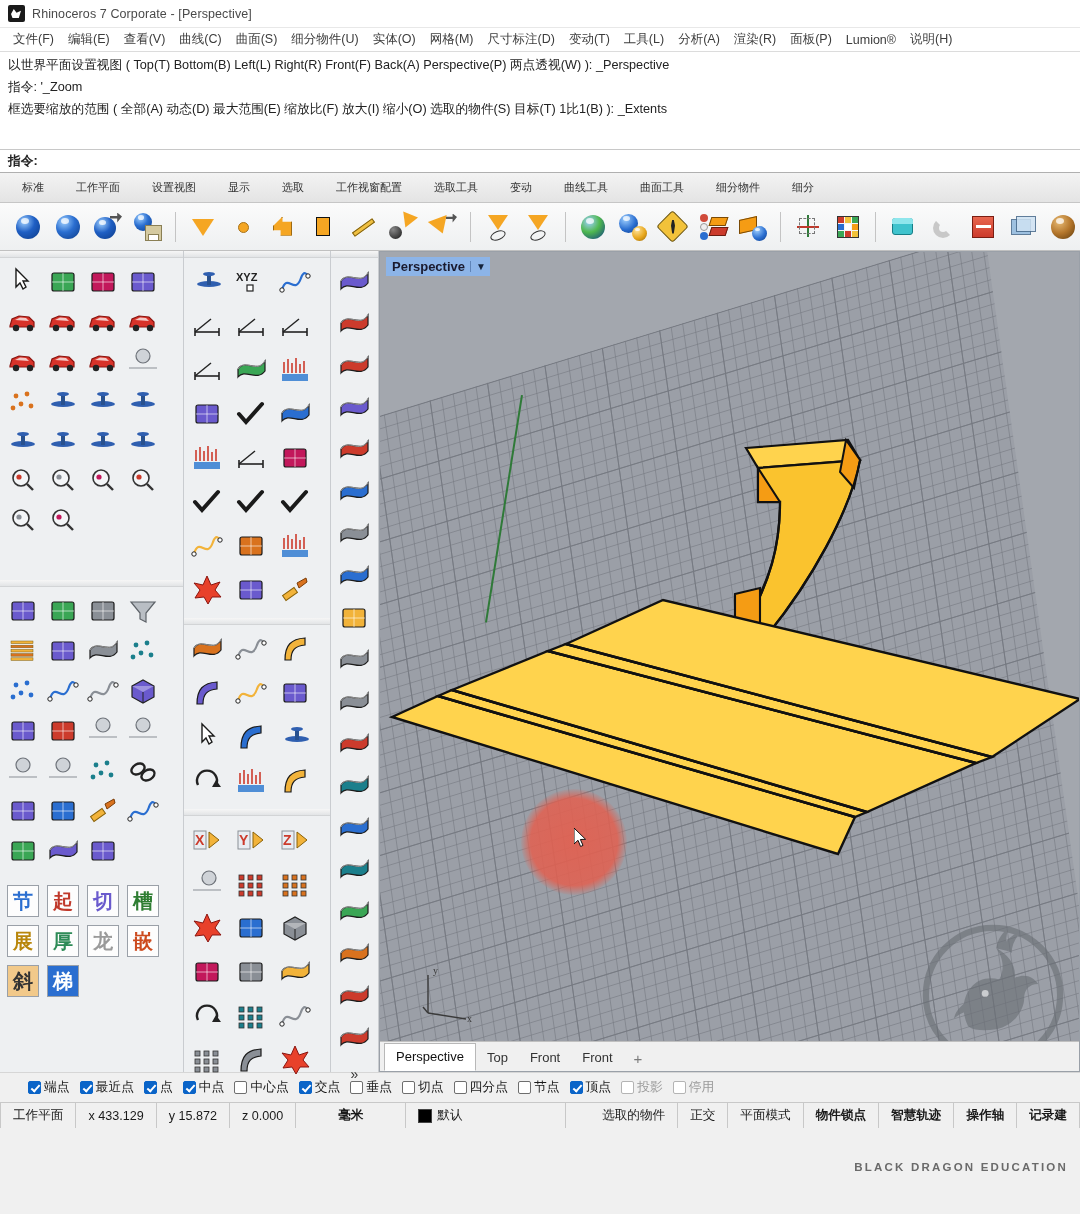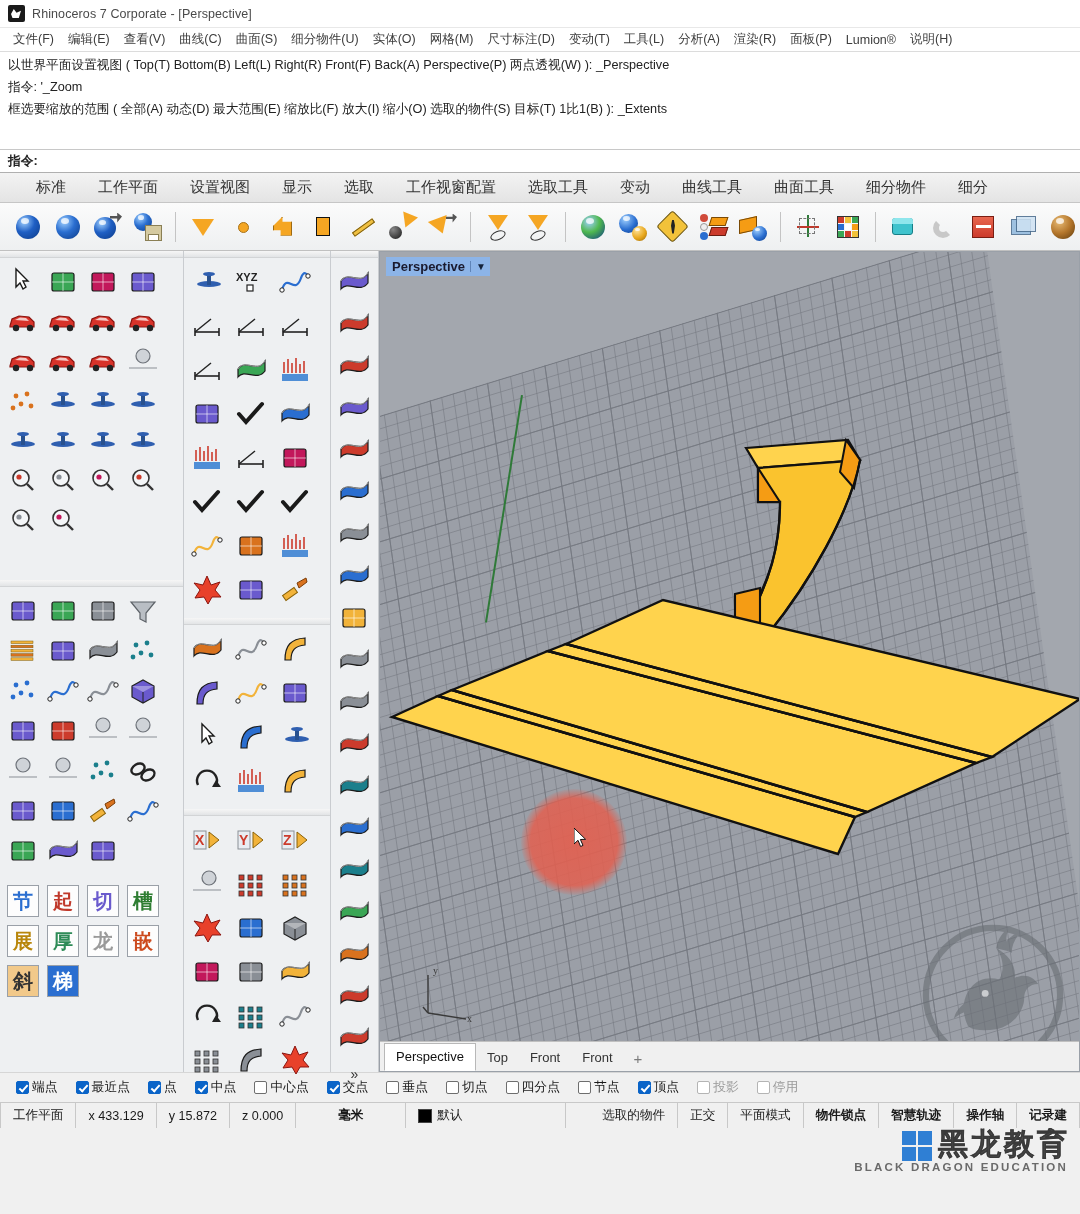--- a/index.html
+++ b/index.html
@@ -86,24 +86,24 @@
     margin-top: 29px;
   }
 
   
   .tabstrip {
     height: 30px;
     background: linear-gradient(#f3f3f3, #e4e4e4);
     border-bottom: 1px solid #c6c6c6;
     display: flex;
     align-items: center;
-    font-size: 15px;
+    font-size: 11px;
     color: #333;
     overflow: hidden;
-    padding-left: 20px;
+    padding-left: 6px;
   }
   .tabstrip .tab {
     padding: 5px 16px;
     white-space: nowrap;
     cursor: default;
   }
 
   
   .bigbar {
     height: 48px;
@@ -275,24 +275,24 @@
     pointer-events: none;
   }
 
   
   .osnapbar {
     height: 30px;
     background: #f0f0f0;
     border-top: 1px solid #d6d6d6;
     display: flex;
     align-items: center;
-    padding-left: 12px;
+    padding-left: 24px;
     font-size: 12.8px;
     color: #1a1a1a;
-    gap: 10px;
+    gap: 2px;
   }
   .osnap {
     display: flex; align-items: center; gap: 3px;
     padding: 1px 4px;
     cursor: default; white-space: nowrap;
   }
   .cbx {
     width: 13px; height: 13px;
     border: 1px solid #6e6e6e;
     background: #fff;
@@ -1443,25 +1443,16 @@
         <div class="scell tognorm">正交</div>
         <div class="scell tognorm">平面模式</div>
         <div class="scell tog">物件锁点</div>
         <div class="scell tog">智慧轨迹</div>
         <div class="scell tog">操作轴</div>
         <div class="scell tog">记录建</div>
       </div>
   </div>
 
   <div class="banner">
-    <div class="bd-logo">
-      <div class="win-logo">
-        <div></div>
-          <div></div>
-          <div></div>
-          <div></div>
-      </div>
-      <span class="bd-text">黑龙教育</span>
-    </div>
     <div class="bd-sub">BLACK DRAGON EDUCATION</div>
   </div>
 
 </div>
 
 </body></html>

